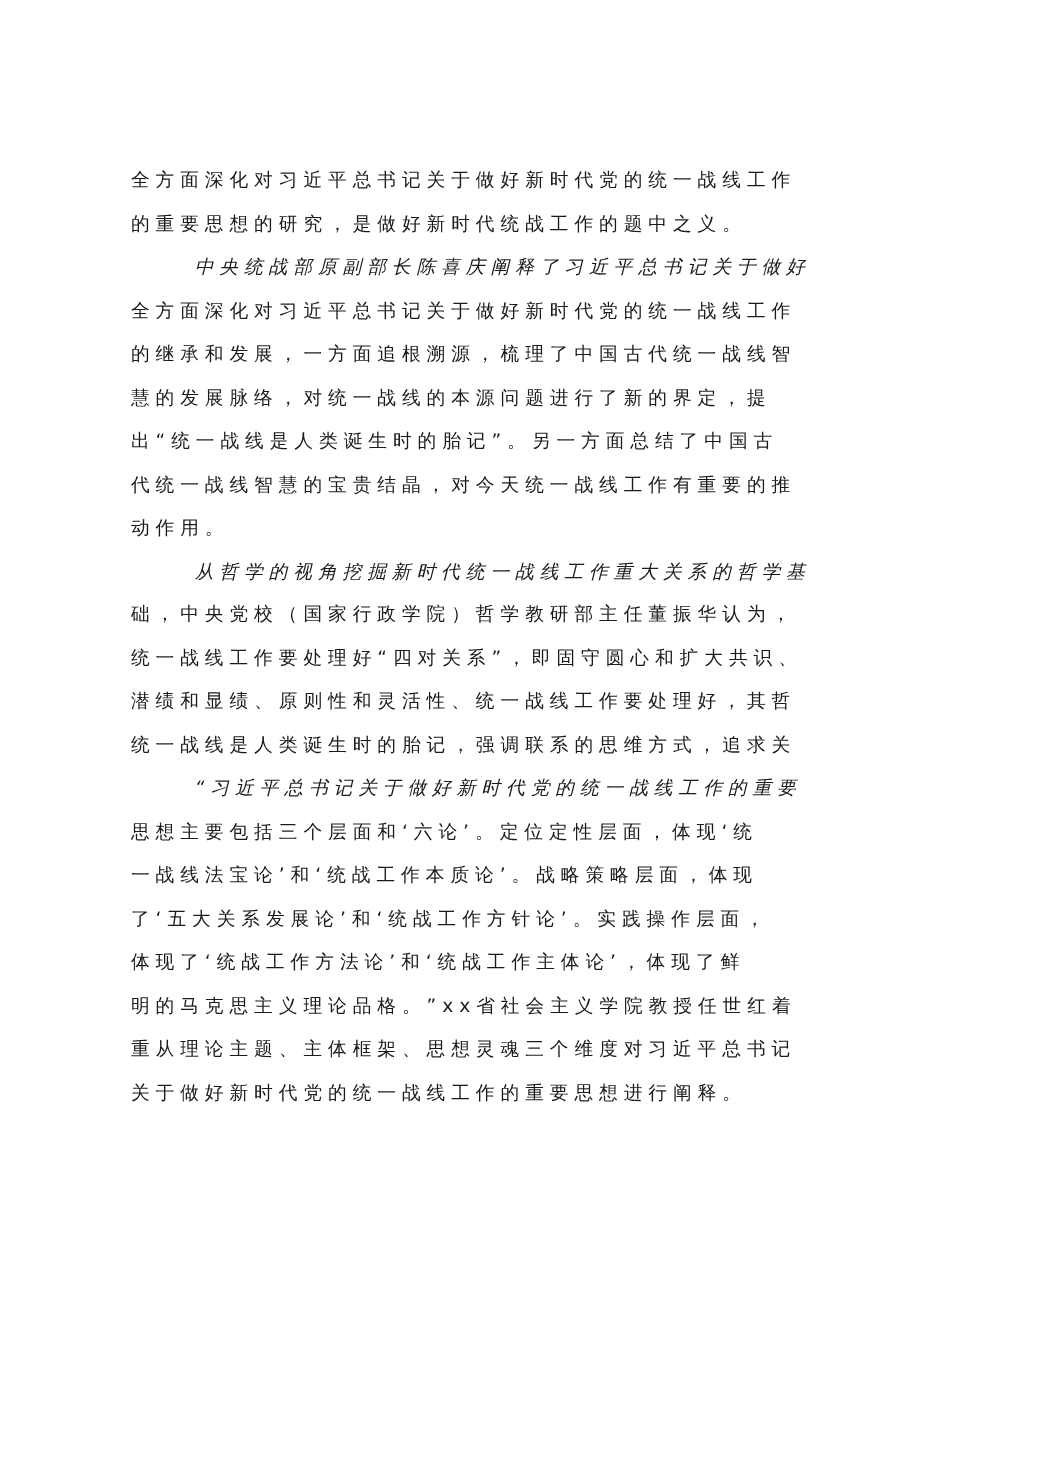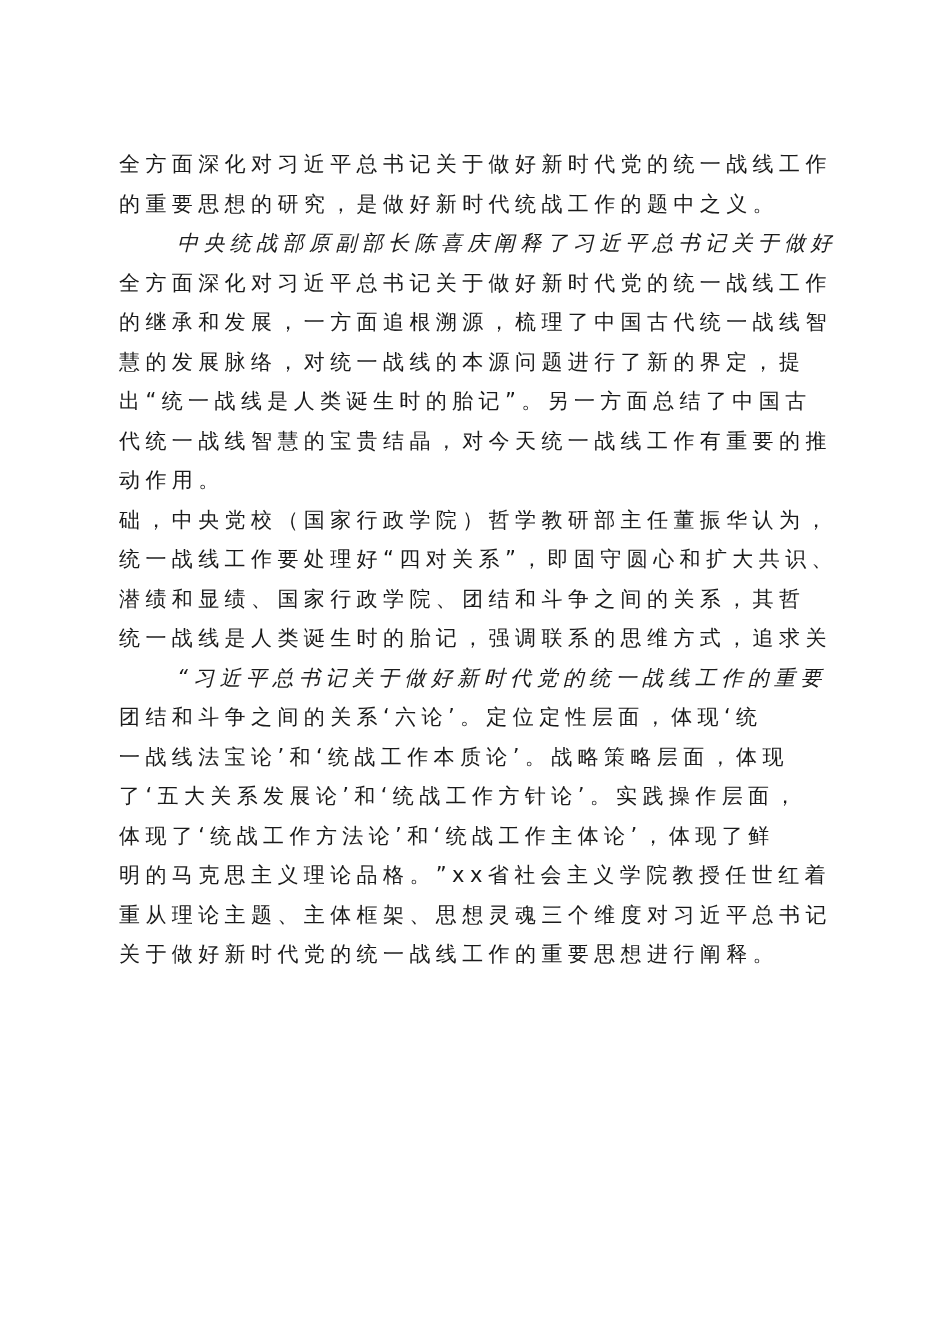--- a/index.html
+++ b/index.html
@@ -5,21 +5,21 @@
     html, body { margin: 0; padding: 0; background: #ffffff; }
     body { width: 950px; height: 1344px; position: relative; overflow: hidden; }
     .page {
       position: absolute; left: 0; top: 0; width: 950px; height: 1344px;
       background: #ffffff;
     }
     .content {
       position: absolute; left: 119px; top: 145px; width: 720px;
       font-family: "DejaVu Sans", sans-serif;
       color: #1a1a1a;
-      font-size: 21px;
+      font-size: 17px;
       letter-spacing: 5.4px;
     }
     .line {
       height: 39.5px; line-height: 39.5px; white-space: nowrap;
     }
     .indent { padding-left: 58px; font-style: italic; }
   </style>
 </head>
 <body>
 
@@ -35,29 +35,30 @@
       <div class="line indent">中央统战部原副部长陈喜庆阐释了习近平总书记关于做好</div>
       <div class="line">全方面深化对习近平总书记关于做好新时代党的统一战线工作</div>
       <div class="line">的继承和发展，一方面追根溯源，梳理了中国古代统一战线智</div>
       <div class="line">慧的发展脉络，对统一战线的本源问题进行了新的界定，提</div>
       <div class="line">出“统一战线是人类诞生时的胎记”。另一方面总结了中国古</div>
       <div class="line">代统一战线智慧的宝贵结晶，对今天统一战线工作有重要的推</div>
       <div class="line">动作用。</div>
     </div>
 
     <div>
+      <div class="line indent">从哲学的视角挖掘新时代统一战线工作重大关系的哲学基</div>
       <div class="line">础，中央党校（国家行政学院）哲学教研部主任董振华认为，</div>
       <div class="line">统一战线工作要处理好“四对关系”，即固守圆心和扩大共识、</div>
-      <div class="line">潜绩和显绩、国家行政学院、团结和斗争之间的关系，其哲</div>
+      <div class="line">潜绩和显绩、原则性和灵活性、统一战线工作要处理好，其哲</div>
       <div class="line">统一战线是人类诞生时的胎记，强调联系的思维方式，追求关</div>
     </div>
 
     <div>
       <div class="line indent">“习近平总书记关于做好新时代党的统一战线工作的重要</div>
-      <div class="line">团结和斗争之间的关系‘六论’。定位定性层面，体现‘统</div>
+      <div class="line">思想主要包括三个层面和‘六论’。定位定性层面，体现‘统</div>
       <div class="line">一战线法宝论’和‘统战工作本质论’。战略策略层面，体现</div>
       <div class="line">了‘五大关系发展论’和‘统战工作方针论’。实践操作层面，</div>
       <div class="line">体现了‘统战工作方法论’和‘统战工作主体论’，体现了鲜</div>
       <div class="line">明的马克思主义理论品格。”xx省社会主义学院教授任世红着</div>
       <div class="line">重从理论主题、主体框架、思想灵魂三个维度对习近平总书记</div>
       <div class="line">关于做好新时代党的统一战线工作的重要思想进行阐释。</div>
     </div>
 
   </div>
 </div>

